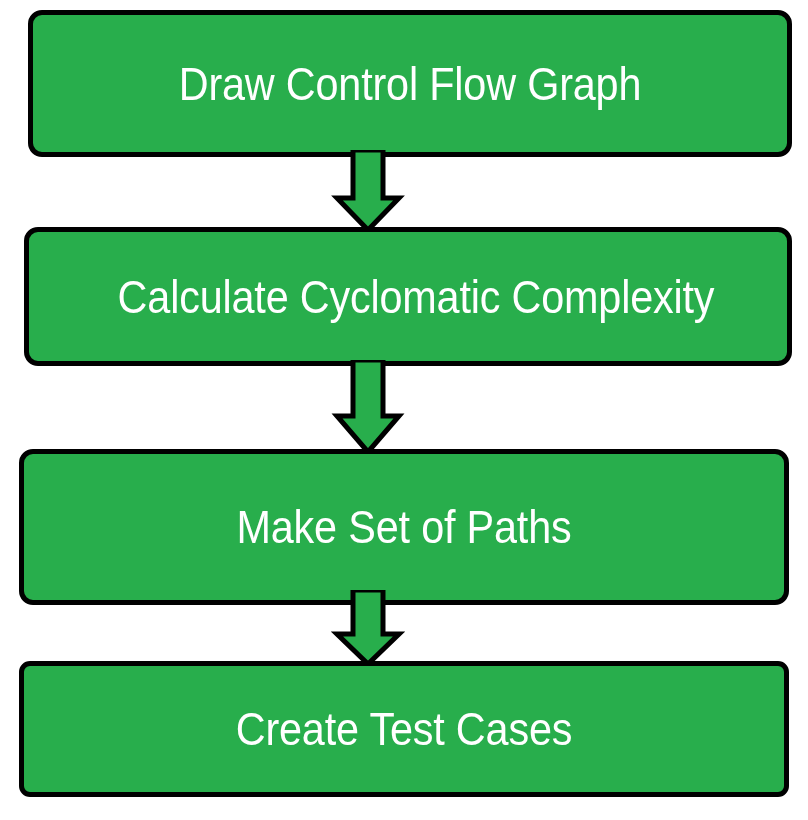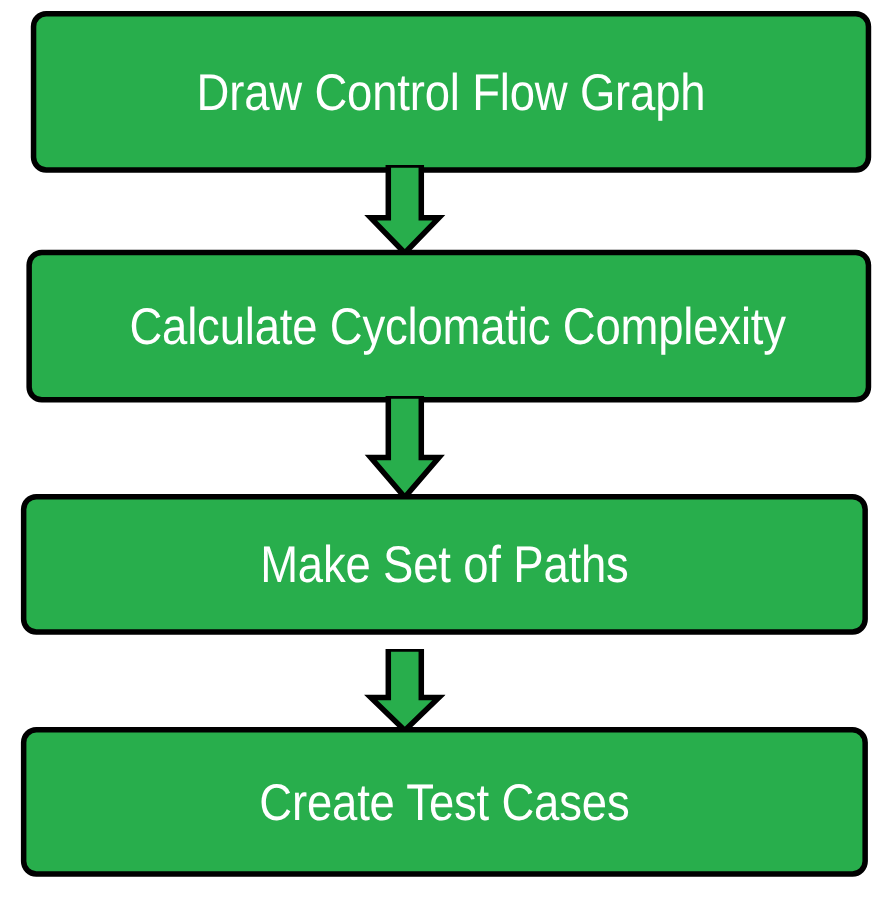--- a/index.html
+++ b/index.html
@@ -42,22 +42,22 @@
     display: block;
     width: 100%;
     padding: 0 10px;
     transform: scaleX(0.88);
     transform-origin: center center;
     white-space: nowrap;
   }
 
   #node-1 { left: 28px;  top: 10px;  width: 764px; height: 147px; font-size: 47px; }
   #node-2 { left: 24px;  top: 227px; width: 768px; height: 139px; font-size: 47px; padding-left: 16px; }
-  #node-3 { left: 19px;  top: 449px; width: 770px; height: 128px; font-size: 47px; }
-  #node-4 { left: 19px;  top: 661px; width: 770px; height: 136px; font-size: 47px; }
+  #node-3 { left: 19px;  top: 449px; width: 770px; height: 156px; font-size: 47px; }
+  #node-4 { left: 19px;  top: 661px; width: 770px; height: 136px; font-size: 47px; border-radius: 11px; }
 
   
   .connector {
     position: absolute;
     left: 331px;
     width: 74px;
   }
   .connector svg { display: block; width: 100%; height: 100%; }
 
   #connector-1 { top: 150px; height: 82px; }

